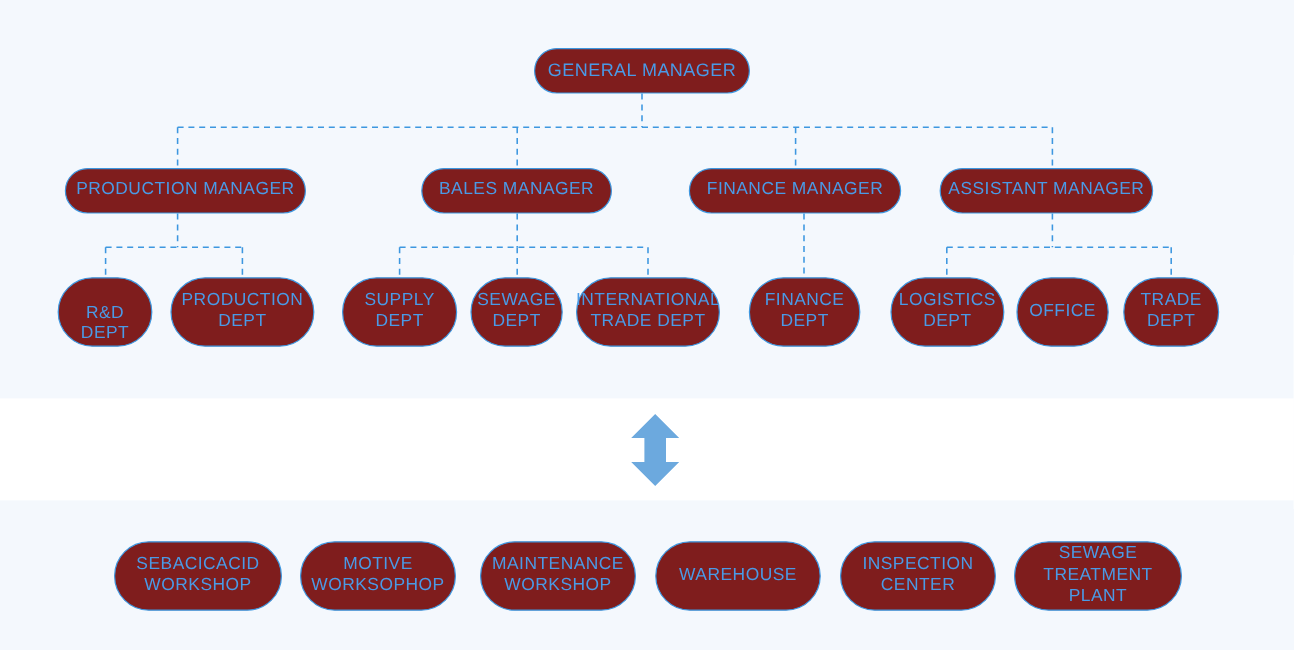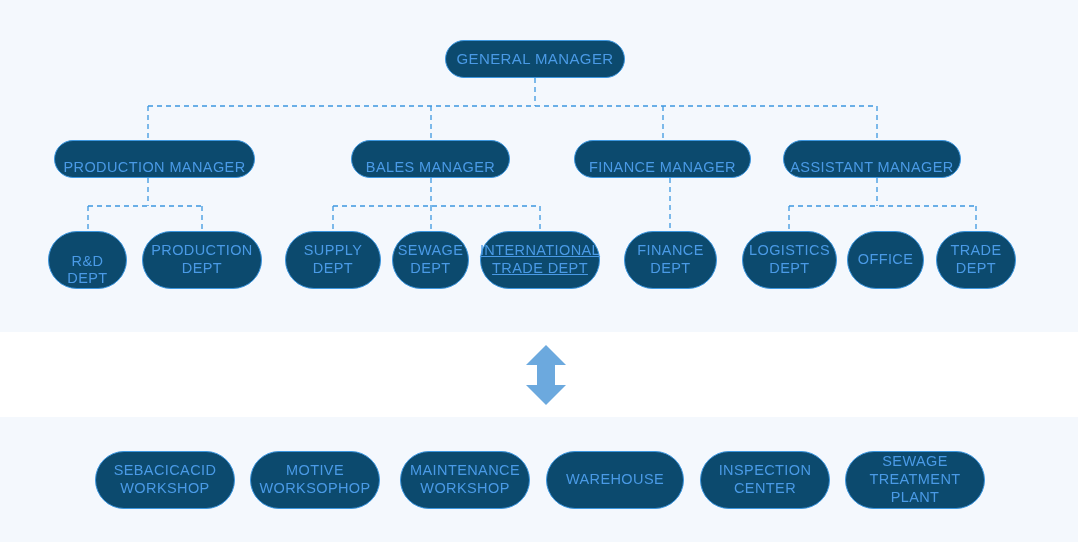--- a/index.html
+++ b/index.html
@@ -37,34 +37,34 @@
     left: 0; top: 0;
     width: 1078px;
     height: 542px;
     pointer-events: none;
   }
 
   
   .node {
     position: absolute;
     box-sizing: border-box;
-    background: #0c4a6e;
+    background: #7f1d1d;
     border: 1px solid #3d97e0;
     border-radius: 999px;
     color: #4a9ae6;
     display: flex;
     align-items: center;
     justify-content: center;
     text-align: center;
     letter-spacing: 0.4px;
     line-height: 1.22;
     white-space: nowrap;
   }
   .node.r1 { height: 38px; font-size: 15px; }
-  .node.r2 { height: 38px; font-size: 14.5px; align-items: flex-end; }
+  .node.r2 { height: 38px; font-size: 14.5px; }
   .node.r3 { height: 58px; font-size: 14.5px; }
   .node.r4 { height: 58px; font-size: 14.5px; }
   .node .label { display: block; }
   .node .label.two-line { white-space: pre-line; }
 
   
   #divider-arrow {
     position: absolute;
     left: 524px;
     top: 345px;
@@ -128,21 +128,21 @@
 DEPT</span>
       </div>
       <div class="node r3" style="left: 285px; top: 231px; width: 96px;">
         <span class="label two-line">SUPPLY
 DEPT</span>
       </div>
       <div class="node r3" style="left: 392px; top: 231px; width: 77px;">
         <span class="label two-line">SEWAGE
 DEPT</span>
       </div>
-      <div class="node r3" style="left: 480px; top: 231px; width: 120px; text-decoration: underline;">
+      <div class="node r3" style="left: 480px; top: 231px; width: 120px;">
         <span class="label two-line">INTERNATIONAL
 TRADE DEPT</span>
       </div>
       <div class="node r3" style="left: 624px; top: 231px; width: 93px;">
         <span class="label two-line">FINANCE
 DEPT</span>
       </div>
       <div class="node r3" style="left: 742px; top: 231px; width: 95px;">
         <span class="label two-line">LOGISTICS
 DEPT</span>

